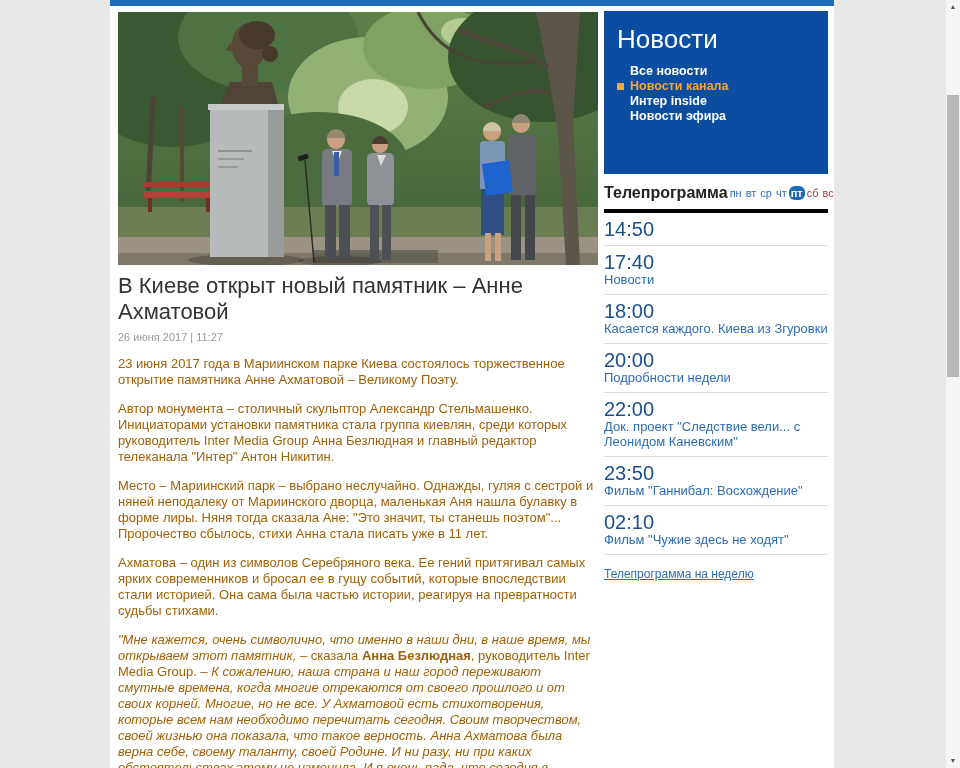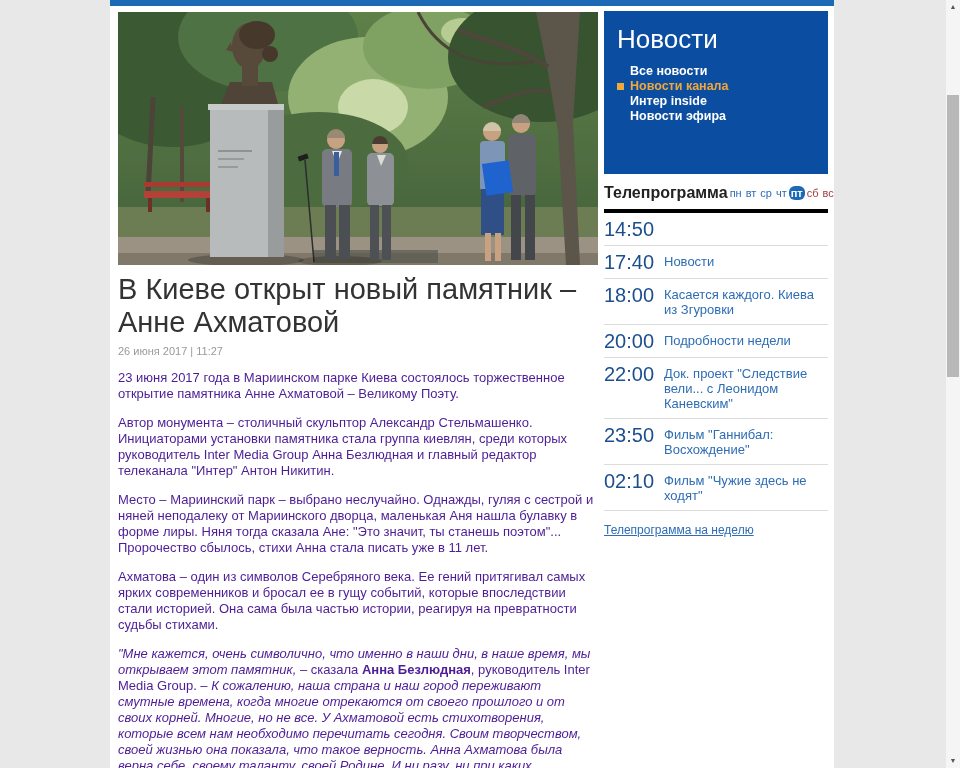--- a/index.html
+++ b/index.html
@@ -3,40 +3,40 @@
 <meta charset="utf-8">
 <style>
   * { margin:0; padding:0; box-sizing:border-box; }
   html,body { width:960px; height:768px; overflow:hidden; }
   body { background:#e8e8e8; font-family:"Liberation Sans", sans-serif; }
   .content { position:absolute; left:110px; top:0; width:724px; min-height:768px; background:#fff; }
   .topbar { height:6px; background:#1c69b5; }
   .cols { display:flex; }
   .article-col { width:494px; padding:6px 6px 0 8px; }
   .photo { width:480px; height:253px; overflow:hidden; background:#55714a; }
-  h1.title { font-size:29px; font-weight:400; color:#333; margin-top:8px; letter-spacing:0; }
+  h1.title { font-size:22px; font-weight:400; color:#333; margin-top:8px; letter-spacing:0; }
   .date { font-size:11px; color:#999; margin:6px 0 2px; }
-  .body-text p { font-size:13px; line-height:16px; color:#4c1d95; margin-top:13px; }
+  .body-text p { font-size:13px; line-height:16px; color:#a16207; margin-top:13px; }
   .body-text .it { font-style:italic; }
   .body-text .bd { font-weight:bold; }
   .side-col { width:224px; padding-top:5px; }
   .news-box { background:#0b4da1; height:163px; padding:13px 10px 0 13px; }
   .news-title { color:#fff; font-size:26px; font-weight:400; margin-bottom:9px; }
   .news-box ul { list-style:none; }
   .news-box li { color:#fff; font-size:12.5px; font-weight:bold; line-height:15px; padding-left:13px; position:relative; cursor:pointer; }
   .news-box li.active { color:#f0a83a; }
   .news-box li .bullet { position:absolute; left:0; top:4px; width:7px; height:7px; background:#f0a83a; display:inline-block; }
   .tv { margin-top:10px; }
   .tv-head { display:flex; align-items:center; justify-content:space-between; padding-bottom:7px; border-bottom:4px solid #000000; }
   .tv-title { font-size:16px; font-weight:bold; color:#222; }
   .days { display:flex; align-items:center; }
   .day { font-size:11px; color:#2e6db4; text-decoration:none; cursor:pointer; padding:1px 2px; }
   .day.weekend { color:#a23c3c; }
   .day.active { background:#1c69b5; color:#fff; border-radius:6px; font-weight:bold; }
-  .row { display:flex; border-bottom:1px solid #dcdcdc; padding:7px 0; }
+  .row { display:flex; border-bottom:1px solid #dcdcdc; padding:7px 0;flex-direction:column; }
   .row .time { width:60px; font-size:20px; line-height:18px; color:#1c4f8e; flex:none; }
   .row .prog { flex:1; padding-top:1px; }
   .row .prog a { display:block; font-size:13px; line-height:15px; color:#2e6db4; text-decoration:none; cursor:pointer; }
   .row .prog a.watch { color:#993333; }
   .week-link-wrap { padding:9px 2px 0 0; }
   .week-link { font-size:12px; color:#2e6db4; text-decoration:underline; cursor:pointer; }
   .scrollbar { position:absolute; right:0; top:0; width:14px; height:768px; background:#f5f5f5; }
   .sb-btn { position:absolute; left:0; width:14px; height:14px; font-size:7px; color:#555; text-align:center; line-height:14px; cursor:pointer; }
   .sb-btn.up { top:0; }
   .sb-btn.down { bottom:0; }

